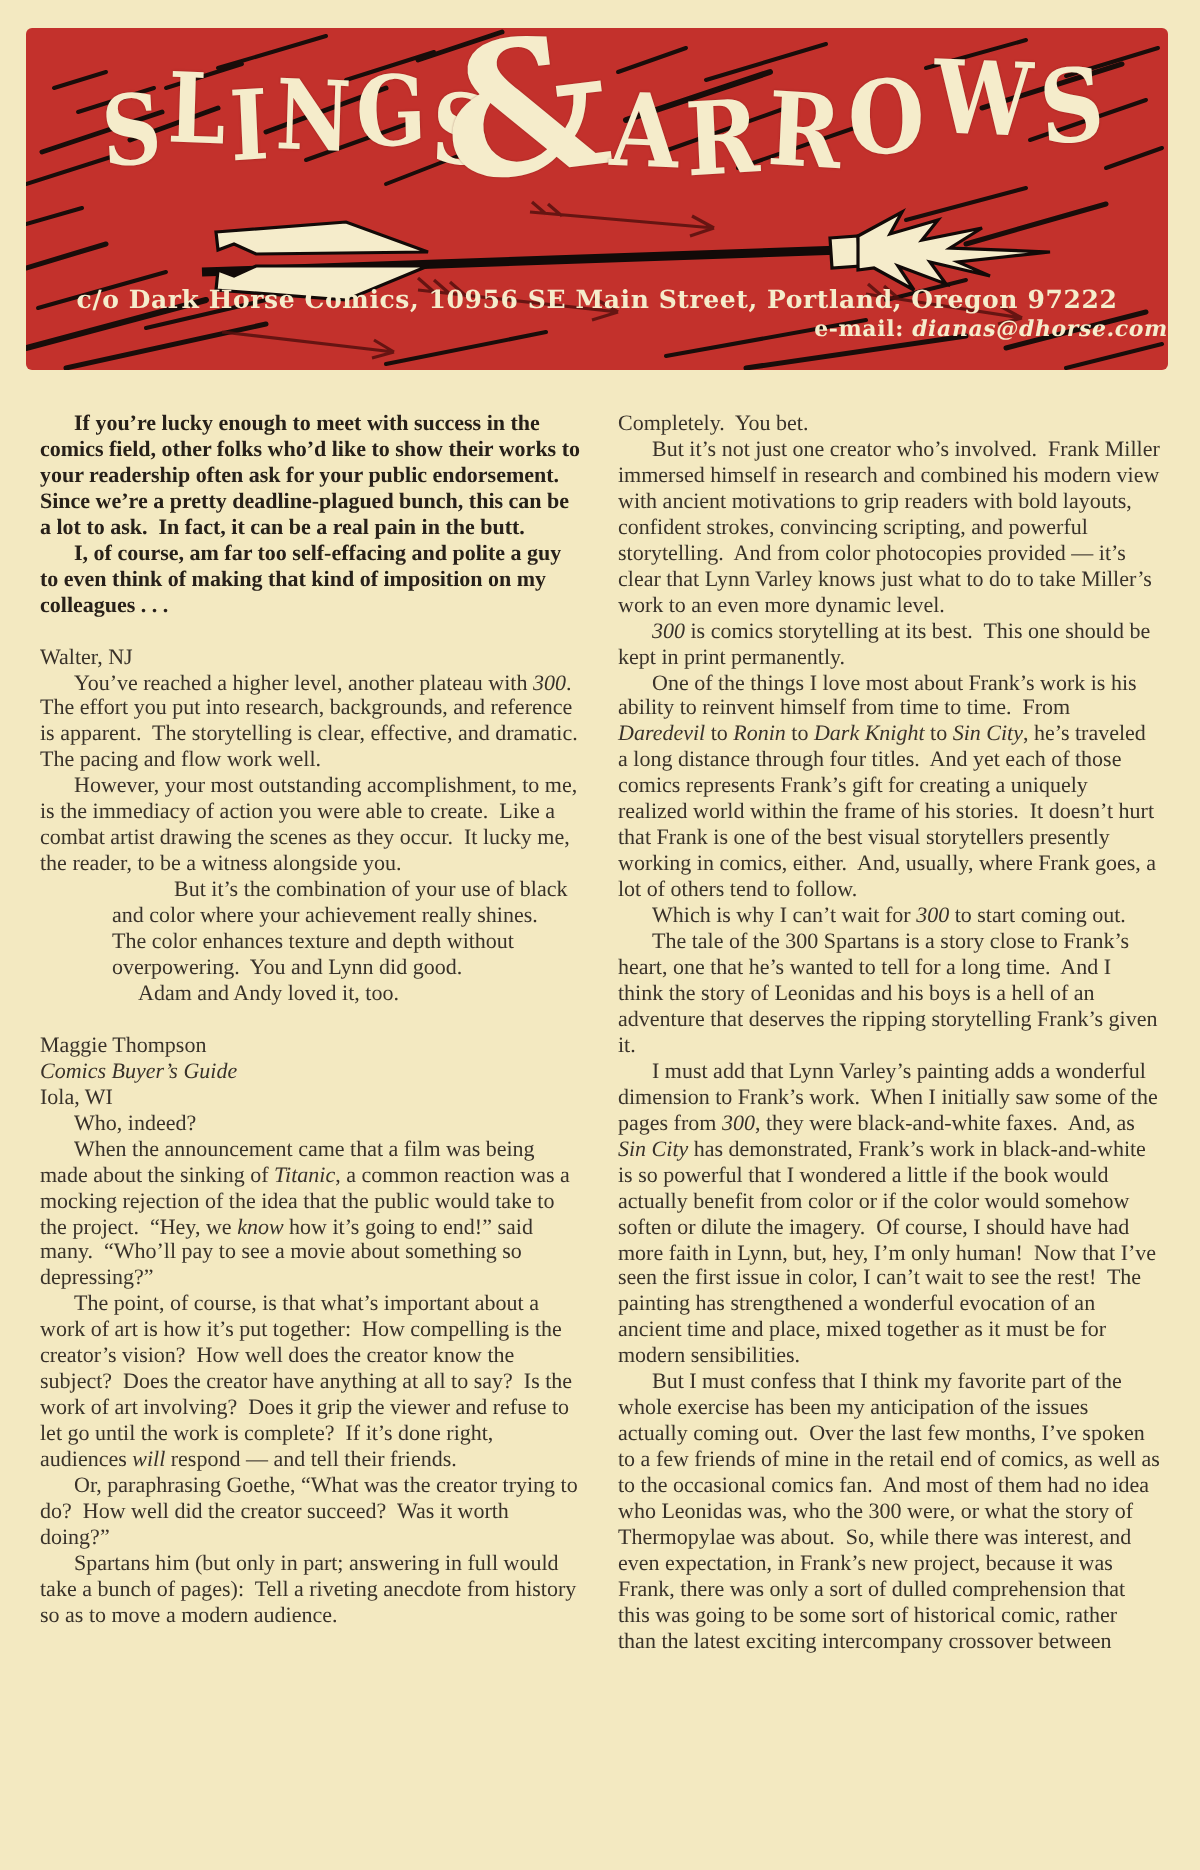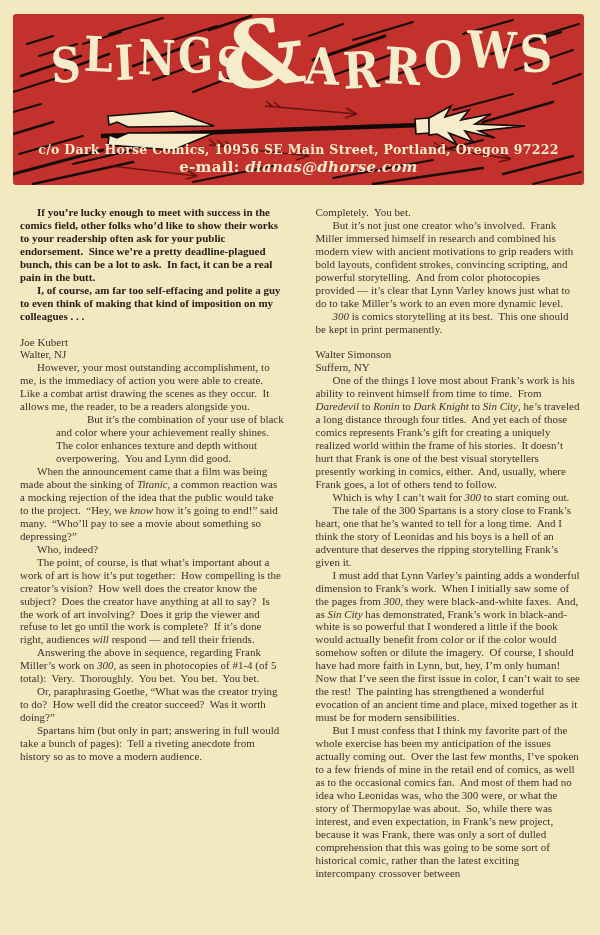--- a/index.html
+++ b/index.html
@@ -19,27 +19,27 @@
               color:var(--title-cream);white-space:nowrap;
               text-shadow:0 0 1px rgba(90,10,10,.4);}
   .word-slings{left:38px;top:18px;font-size:41px;letter-spacing:3px;transform:scaleY(1.18);}
   .word-arrows{left:292px;top:12px;font-size:44px;letter-spacing:4px;transform:scaleY(1.15);}
   .title-amp{position:absolute;left:208px;top:-14px;font-family:"DejaVu Serif",serif;
              font-weight:bold;font-size:92px;color:var(--title-cream);
              transform:rotate(-7deg);text-shadow:0 0 1px rgba(90,10,10,.4);}
   .mast-address{position:absolute;left:0;right:0;top:128px;text-align:center;
                 font-family:"DejaVu Serif",serif;font-weight:bold;font-size:12.5px;
                 color:var(--title-cream);letter-spacing:.3px;}
-  .mast-email{position:absolute;left:0;right:0;top:144px;text-align:center;
-              font-family:"DejaVu Serif",serif;font-weight:bold;font-size:15px;
+  .mast-email{position:absolute;left:0;right:0;top:144px;text-align:right;
+              font-family:"DejaVu Serif",serif;font-weight:bold;font-size:11px;
               color:var(--title-cream);letter-spacing:.3px;}
   .mast-email .it{font-style:italic;}
 
   
-  .columns{position:absolute;left:20px;top:206px;width:560px;display:flex;gap:31px;}
+  .columns{position:absolute;left:20px;top:206px;width:560px;display:flex;gap:18px;}
   .col{width:272px;color:var(--ink);}
   .para{margin:0;font-size:11px;line-height:12.95px;white-space:pre-wrap;
         text-align:left;}
   .para.bold{font-weight:bold;color:#272019;}
   .ind0{text-indent:0;}
   .ind1{text-indent:17px;}
   .ind2{text-indent:31px;margin-left:36px;}
   .ind3{text-indent:49px;}
   .it{font-style:italic;}
   .sender{margin-top:12.95px;font-size:11px;line-height:12.95px;}
@@ -122,40 +122,41 @@
     <div class="mast-email">
       <span>e-mail: </span><span class="it">dianas@dhorse.com</span>
     </div>
   </div>
 
   <div class="columns">
     <div class="col" id="col-left">
         <p class="para bold ind1">If you’re lucky enough to meet with success in the comics field, other folks who’d like to show their works to your readership often ask for your public endorsement.  Since we’re a pretty deadline-plagued bunch, this can be a lot to ask.  In fact, it can be a real pain in the butt.</p>
         <p class="para bold ind1">I, of course, am far too self-effacing and polite a guy to even think of making that kind of imposition on my colleagues . . .</p>
         <div class="sender">
-          <div>Joe Kubert</div>
           <div>Walter, NJ</div>
         </div>
-        <p class="para ind1">However, your most outstanding accomplishment, to me, is the immediacy of action you were able to create.  Like a combat artist drawing the scenes as they occur.  It allows me, the reader, to be a readers alongside you.</p>
+        <p class="para ind1">You’ve reached a higher level, another plateau with <span class="it">300</span>.  The effort you put into research, backgrounds, and reference is apparent.  The storytelling is clear, effective, and dramatic.  The pacing and flow work well.</p>
+        <p class="para ind1">However, your most outstanding accomplishment, to me, is the immediacy of action you were able to create.  Like a combat artist drawing the scenes as they occur.  It lucky me, the reader, to be a witness alongside you.</p>
         <p class="para ind2">But it’s the combination of your use of black and color where your achievement really shines.  The color enhances texture and depth without overpowering.  You and Lynn did good.</p>
+        <p class="para ind3">Adam and Andy loved it, too.</p>
+        <div class="sender">
+          <div>Maggie Thompson</div>
+          <div class="it">Comics Buyer’s Guide</div>
+          <div>Iola, WI</div>
+        </div>
+        <p class="para ind1">Who, indeed?</p>
         <p class="para ind1">When the announcement came that a film was being made about the sinking of <span class="it">Titanic</span>, a common reaction was a mocking rejection of the idea that the public would take to the project.  “Hey, we <span class="it">know</span> how it’s going to end!” said many.  “Who’ll pay to see a movie about something so depressing?”</p>
-        <p class="para ind1">Who, indeed?</p>
         <p class="para ind1">The point, of course, is that what’s important about a work of art is how it’s put together:  How compelling is the creator’s vision?  How well does the creator know the subject?  Does the creator have anything at all to say?  Is the work of art involving?  Does it grip the viewer and refuse to let go until the work is complete?  If it’s done right, audiences <span class="it">will</span> respond — and tell their friends.</p>
-        <p class="para ind1">Answering the above in sequence, regarding Frank Miller’s work on <span class="it">300</span>, as seen in photocopies of #1-4 (of 5 total):  Very.  Thoroughly.  You bet.  You bet.  You bet.</p>
         <p class="para ind1">Or, paraphrasing Goethe, “What was the creator trying to do?  How well did the creator succeed?  Was it worth doing?”</p>
         <p class="para ind1">Spartans him (but only in part; answering in full would take a bunch of pages):  Tell a riveting anecdote from history so as to move a modern audience.</p>
       </div>
     <div class="col" id="col-right">
         <p class="para ind0">Completely.  You bet.</p>
         <p class="para ind1">But it’s not just one creator who’s involved.  Frank Miller immersed himself in research and combined his modern view with ancient motivations to grip readers with bold layouts, confident strokes, convincing scripting, and powerful storytelling.  And from color photocopies provided — it’s clear that Lynn Varley knows just what to do to take Miller’s work to an even more dynamic level.</p>
         <p class="para ind1"><span class="it">300</span> is comics storytelling at its best.  This one should be kept in print permanently.</p>
-        <div class="sender">
-          <div>Walter Simonson</div>
-          <div>Suffern, NY</div>
-        </div>
         <p class="para ind1">One of the things I love most about Frank’s work is his ability to reinvent himself from time to time.  From <span class="it">Daredevil</span> to <span class="it">Ronin</span> to <span class="it">Dark Knight</span> to <span class="it">Sin City</span>, he’s traveled a long distance through four titles.  And yet each of those comics represents Frank’s gift for creating a uniquely realized world within the frame of his stories.  It doesn’t hurt that Frank is one of the best visual storytellers presently working in comics, either.  And, usually, where Frank goes, a lot of others tend to follow.</p>
         <p class="para ind1">Which is why I can’t wait for <span class="it">300</span> to start coming out.</p>
         <p class="para ind1">The tale of the 300 Spartans is a story close to Frank’s heart, one that he’s wanted to tell for a long time.  And I think the story of Leonidas and his boys is a hell of an adventure that deserves the ripping storytelling Frank’s given it.</p>
         <p class="para ind1">I must add that Lynn Varley’s painting adds a wonderful dimension to Frank’s work.  When I initially saw some of the pages from <span class="it">300</span>, they were black-and-white faxes.  And, as <span class="it">Sin City</span> has demonstrated, Frank’s work in black-and-white is so powerful that I wondered a little if the book would actually benefit from color or if the color would somehow soften or dilute the imagery.  Of course, I should have had more faith in Lynn, but, hey, I’m only human!  Now that I’ve seen the first issue in color, I can’t wait to see the rest!  The painting has strengthened a wonderful evocation of an ancient time and place, mixed together as it must be for modern sensibilities.</p>
         <p class="para ind1">But I must confess that I think my favorite part of the whole exercise has been my anticipation of the issues actually coming out.  Over the last few months, I’ve spoken to a few friends of mine in the retail end of comics, as well as to the occasional comics fan.  And most of them had no idea who Leonidas was, who the 300 were, or what the story of Thermopylae was about.  So, while there was interest, and even expectation, in Frank’s new project, because it was Frank, there was only a sort of dulled comprehension that this was going to be some sort of historical comic, rather than the latest exciting intercompany crossover between</p>
       </div>
   </div>
 
 </div>
 

